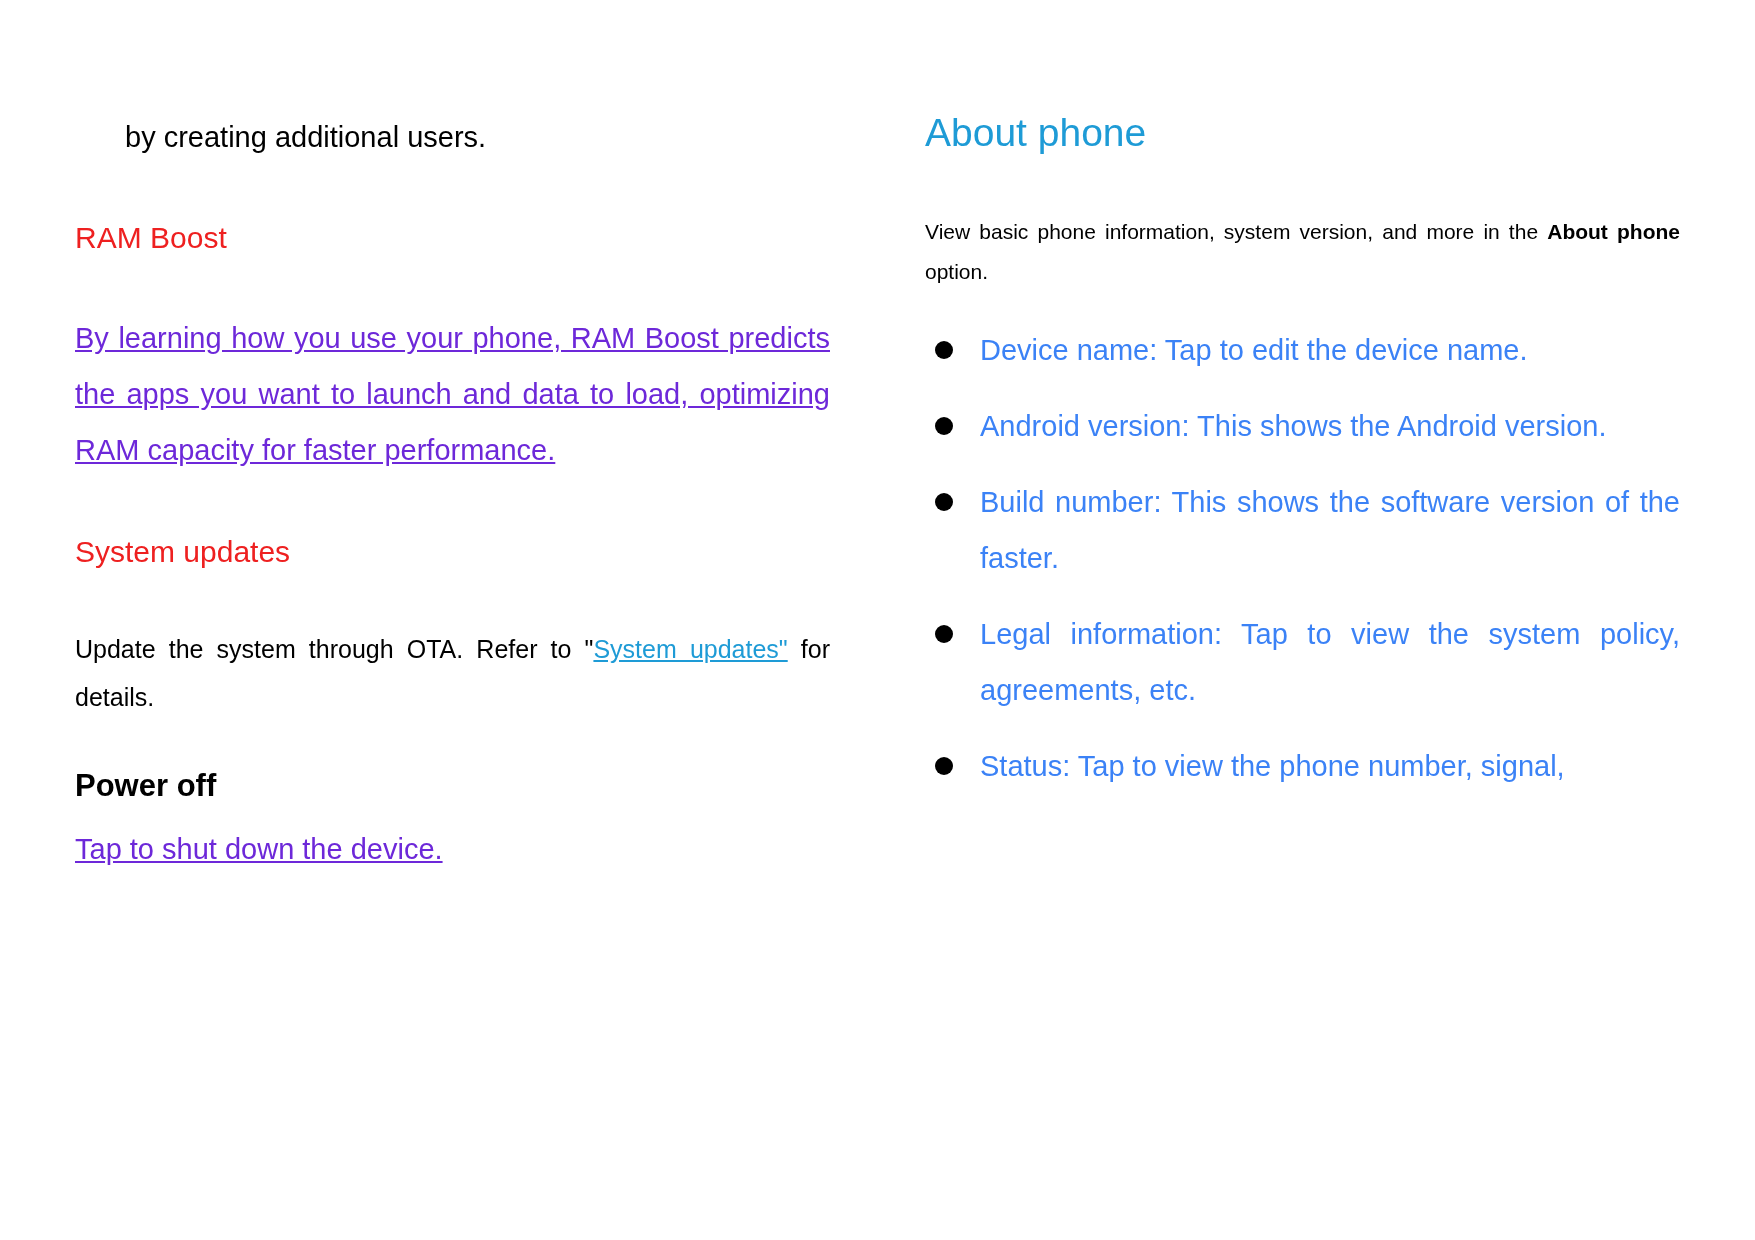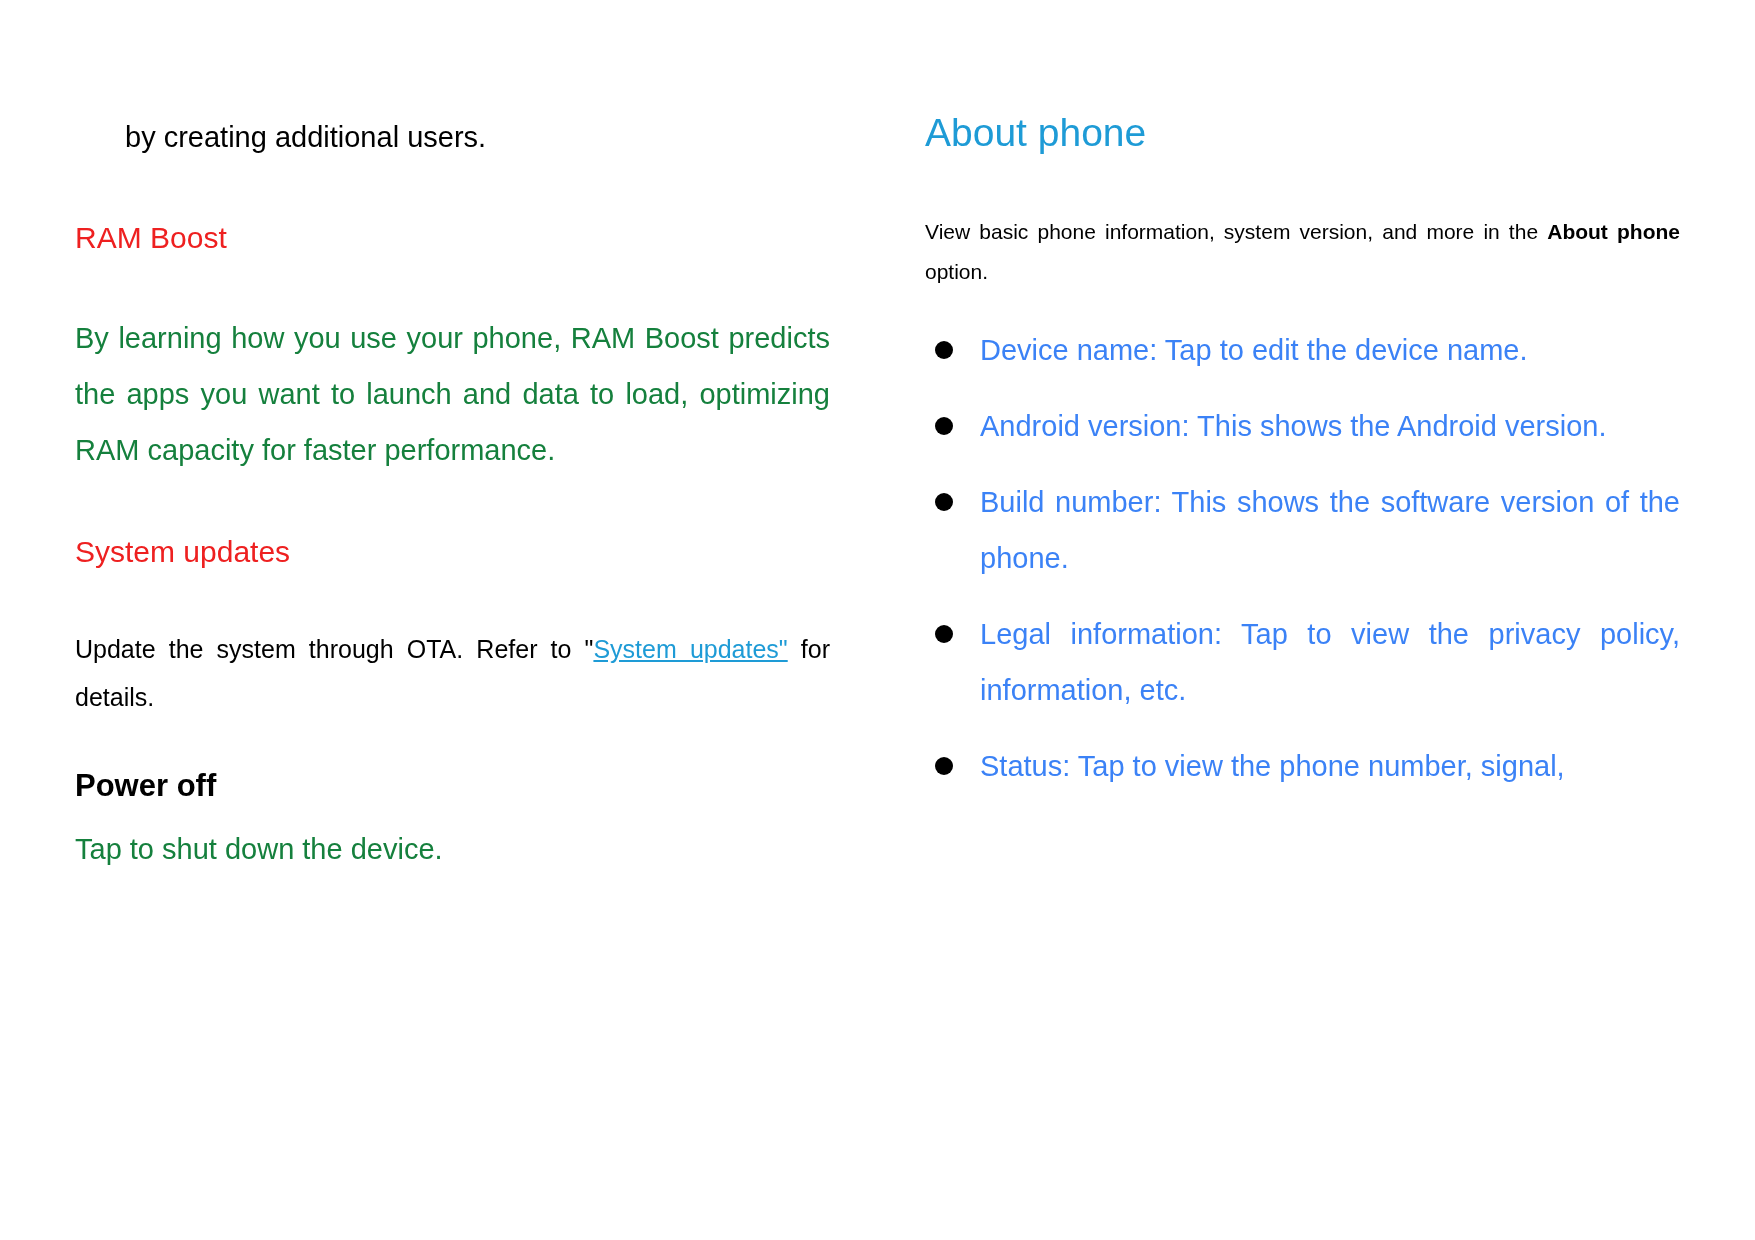--- a/index.html
+++ b/index.html
@@ -45,24 +45,25 @@
     }
     .heading-black {
       font-size: 31px;
       color: #000;
       font-weight: 700;
       margin-bottom: 18px;
       line-height: 1.2;
     }
     .body-text {
       font-size: 29px;
-      color: #15803d;
+      color: #6d28d9;
       line-height: 1.93;
       text-align: justify;
       margin-bottom: 55px;
+      text-decoration: underline;
     }
     .body-text-tight {
       font-size: 25px;
       color: #000;
       line-height: 1.93;
       text-align: justify;
       margin-bottom: 45px;
     }
     .intro-right {
       font-size: 21px;
@@ -128,19 +129,19 @@
 
     <h2 class="heading-blue">About phone</h2>
 
     <p class="intro-right">
       <span>View basic phone information, system version, and more in the </span><span class="bold">About phone</span><span> option.</span>
     </p>
 
     <ul class="bullets">
       <li>Device name: Tap to edit the device name.</li>
       <li>Android version: This shows the Android version.</li>
-      <li>Build number: This shows the software version of the phone.</li>
-      <li>Legal information: Tap to view the privacy policy, information, etc.</li>
+      <li>Build number: This shows the software version of the faster.</li>
+      <li>Legal information: Tap to view the system policy, agreements, etc.</li>
       <li>Status: Tap to view the phone number, signal,</li>
     </ul>
 
   </div>
 </div>
 
 </body></html>

